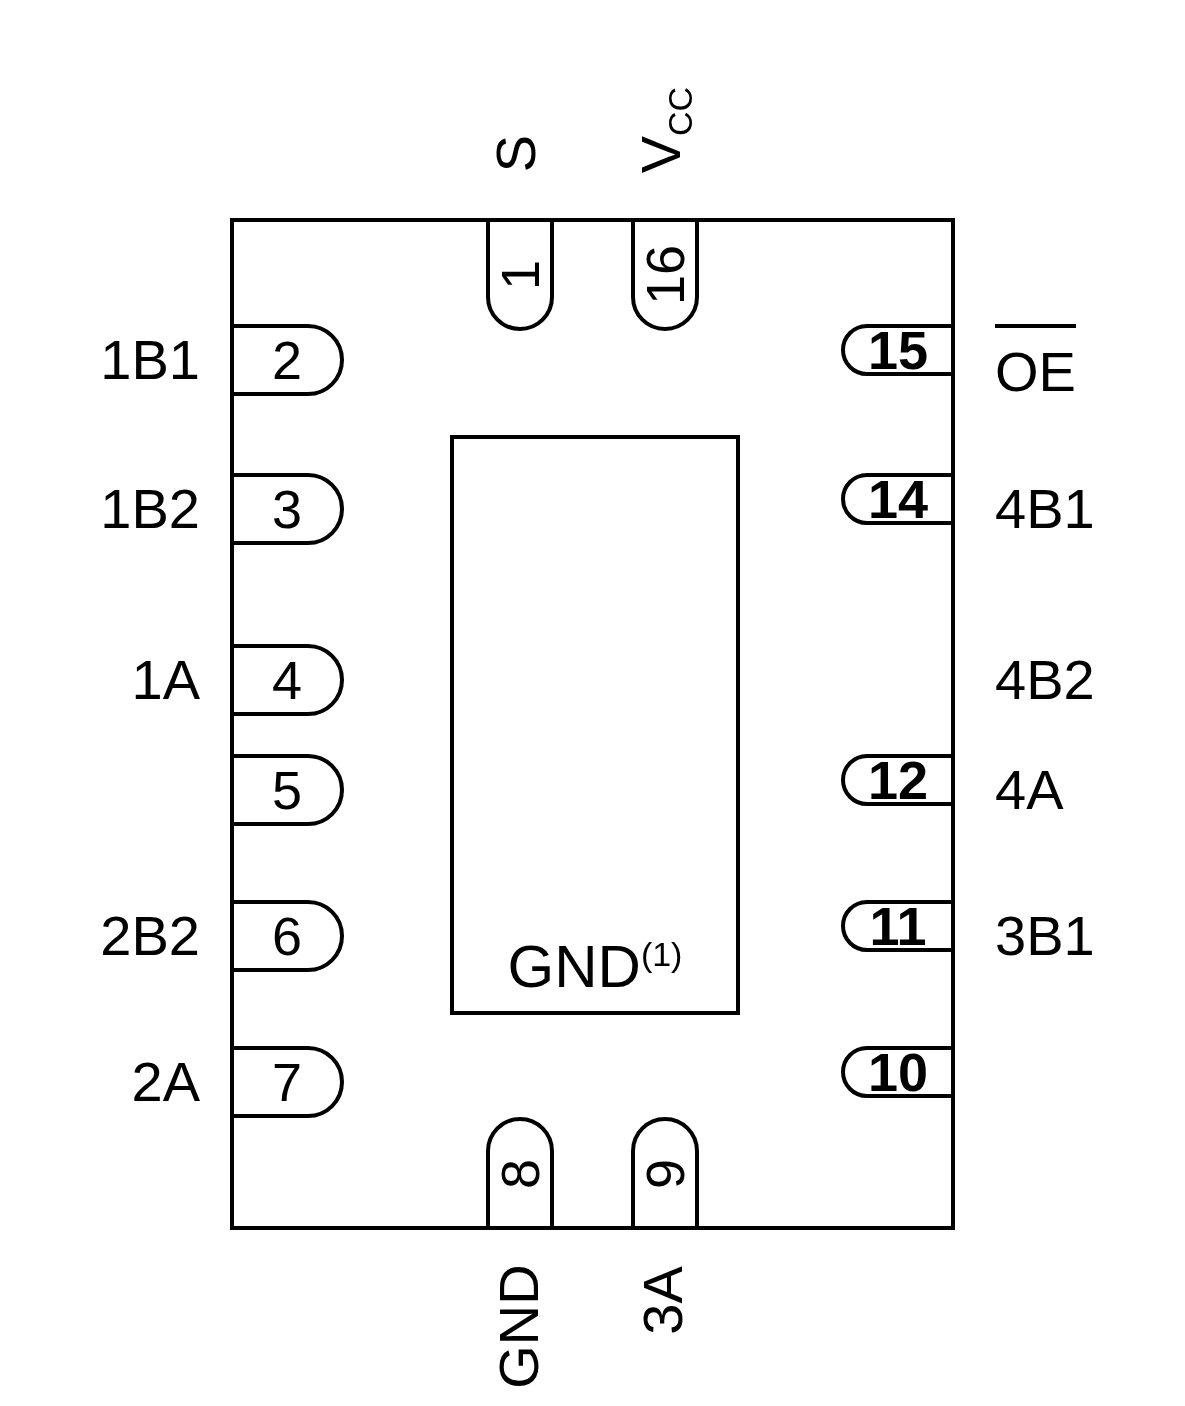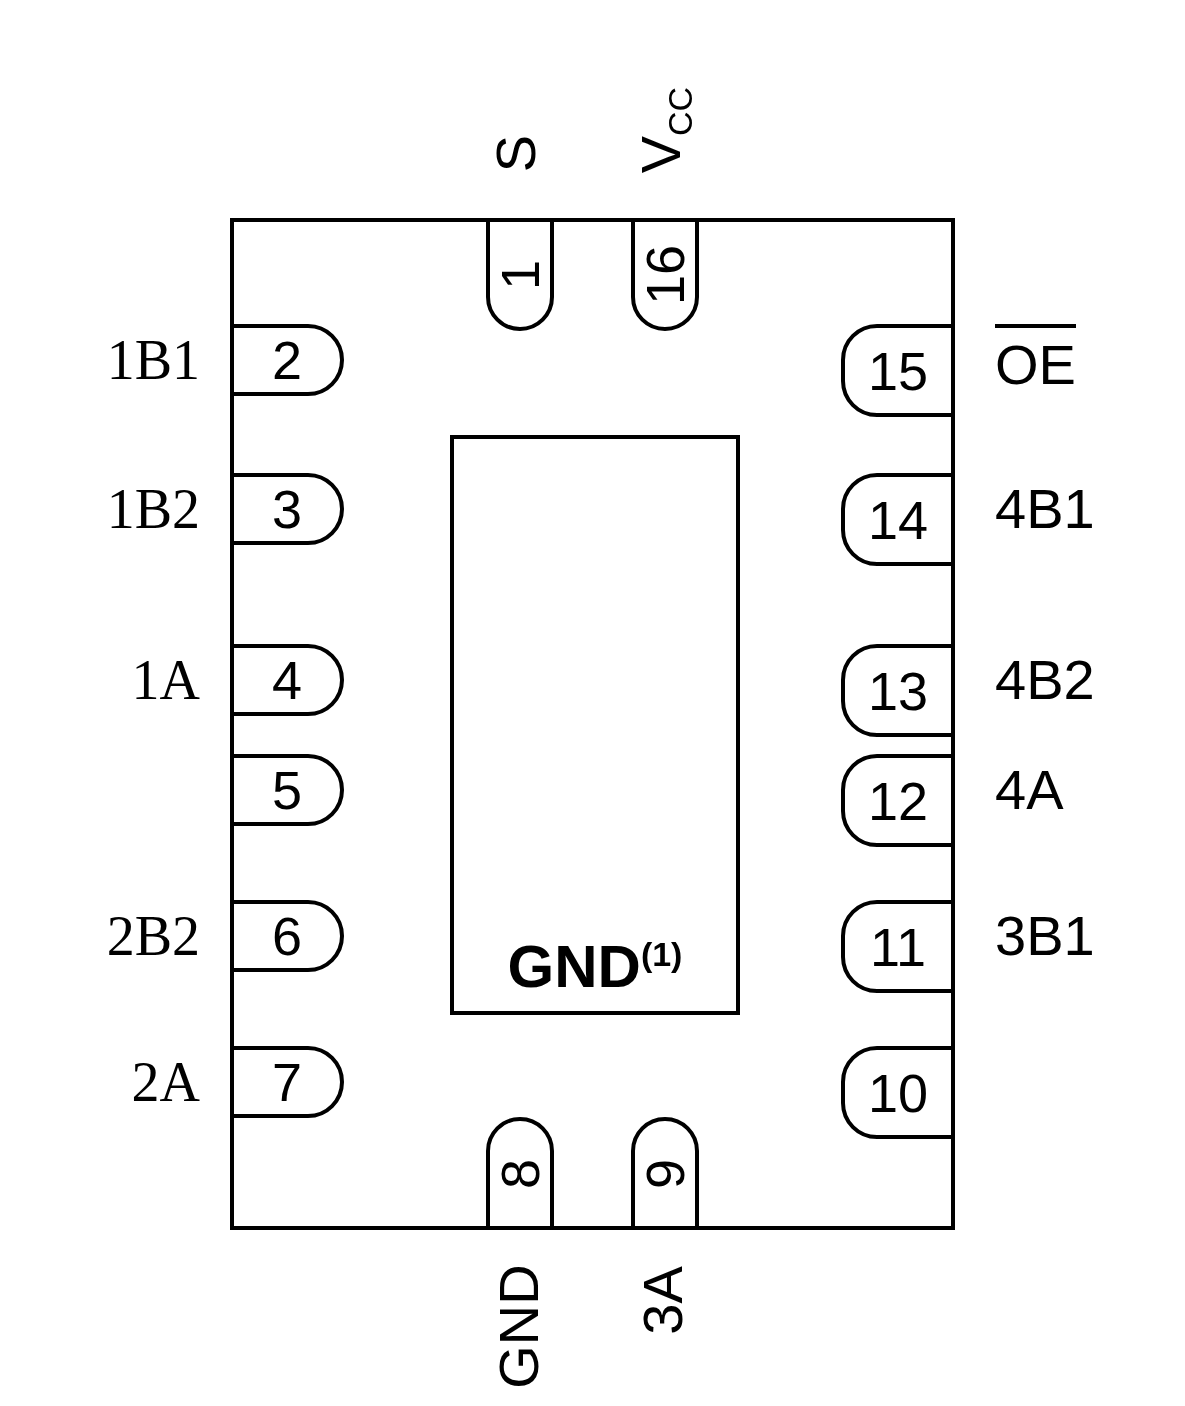--- a/index.html
+++ b/index.html
@@ -26,37 +26,36 @@
     width: 290px; height: 580px;
     border: 4px solid #000;
     background: #fff;
   }
   .gnd-label {
     position: absolute;
     left: 0; right: 0; bottom: 10px;
     text-align: center;
     font-size: 60px;
     white-space: nowrap;
-    font-weight: bold;
   }
   .gnd-label sup { font-size: 34px; }
 
   .pad {
     position: absolute;
     border: 4px solid #000;
     background: #fff;
     display: flex;
     align-items: center;
     justify-content: center;
     font-size: 54px;
   }
   .pad.top    { width: 68px; height: 113px; top: 218px;  border-radius: 0 0 34px 34px; }
   .pad.bottom { width: 68px; height: 113px; top: 1117px; border-radius: 34px 34px 0 0; }
   .pad.left   { left: 230px; width: 114px; height: 72px; border-radius: 0 36px 36px 0; }
-  .pad.right  { left: 841px; width: 114px; height: 93px; border-radius: 36px 0 0 36px; }
+  .pad.right  { left: 841px; width: 114px; height: 52px; border-radius: 36px 0 0 36px; font-weight: bold; }
 
   .pin1  { left: 486px; }
   .pin16 { left: 631px; }
   .pin8  { left: 486px; }
   .pin9  { left: 631px; }
 
   .row0 { top: 324px; }
   .row1 { top: 473px; }
   .row2 { top: 608px; margin-top: 36px; }
   .row3 { top: 754px; }
@@ -65,27 +64,27 @@
 
   .rot { transform: rotate(-90deg); white-space: nowrap; }
 
   .side-label {
     position: absolute;
     height: 72px;
     line-height: 72px;
     font-size: 56px;
     white-space: nowrap;
   }
-  .side-label.leftside  { left: 55px; width: 145px; text-align: right; font-family: Liberation Serif, serif; }
+  .side-label.leftside  { left: 55px; width: 145px; text-align: right; }
   .side-label.rightside { left: 995px; text-align: left; }
 
   .overline-text {
     display: inline-block;
     border-top: 4px solid #000;
-    padding-top: 8px;
+    padding-top: 15px;
     line-height: 1.05;
   }
 
   .vwrap {
     position: absolute;
     width: 200px; height: 200px;
     display: flex;
     align-items: center;
     justify-content: center;
     pointer-events: none;
@@ -143,23 +142,20 @@
   <div class="pad left row5">
     <span>7</span>
   </div>
 
   <div class="pad right row0">
     <span>15</span>
   </div>
   <div class="pad right row1">
     <span>14</span>
   </div>
-  <div class="pad right row2">
-    <span>13</span>
-  </div>
   <div class="pad right row3">
     <span>12</span>
   </div>
   <div class="pad right row4">
     <span>11</span>
   </div>
   <div class="pad right row5">
     <span>10</span>
   </div>
 

